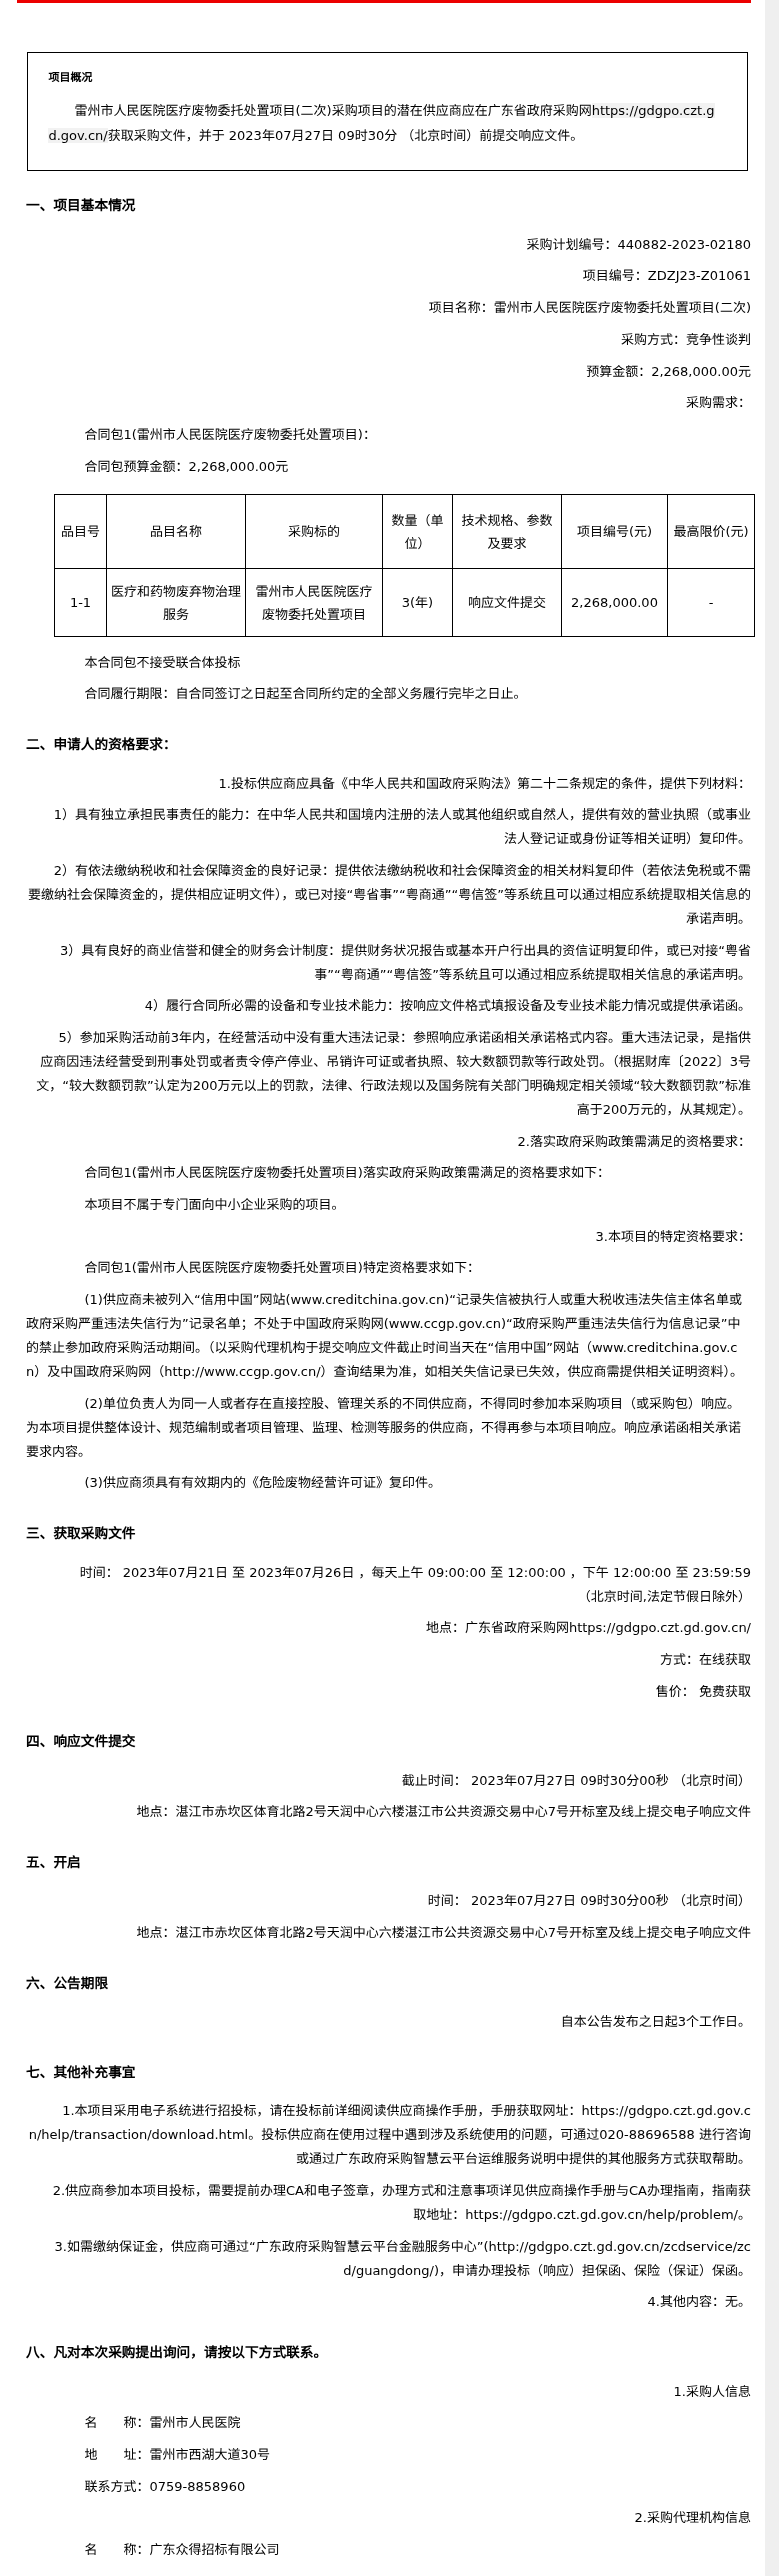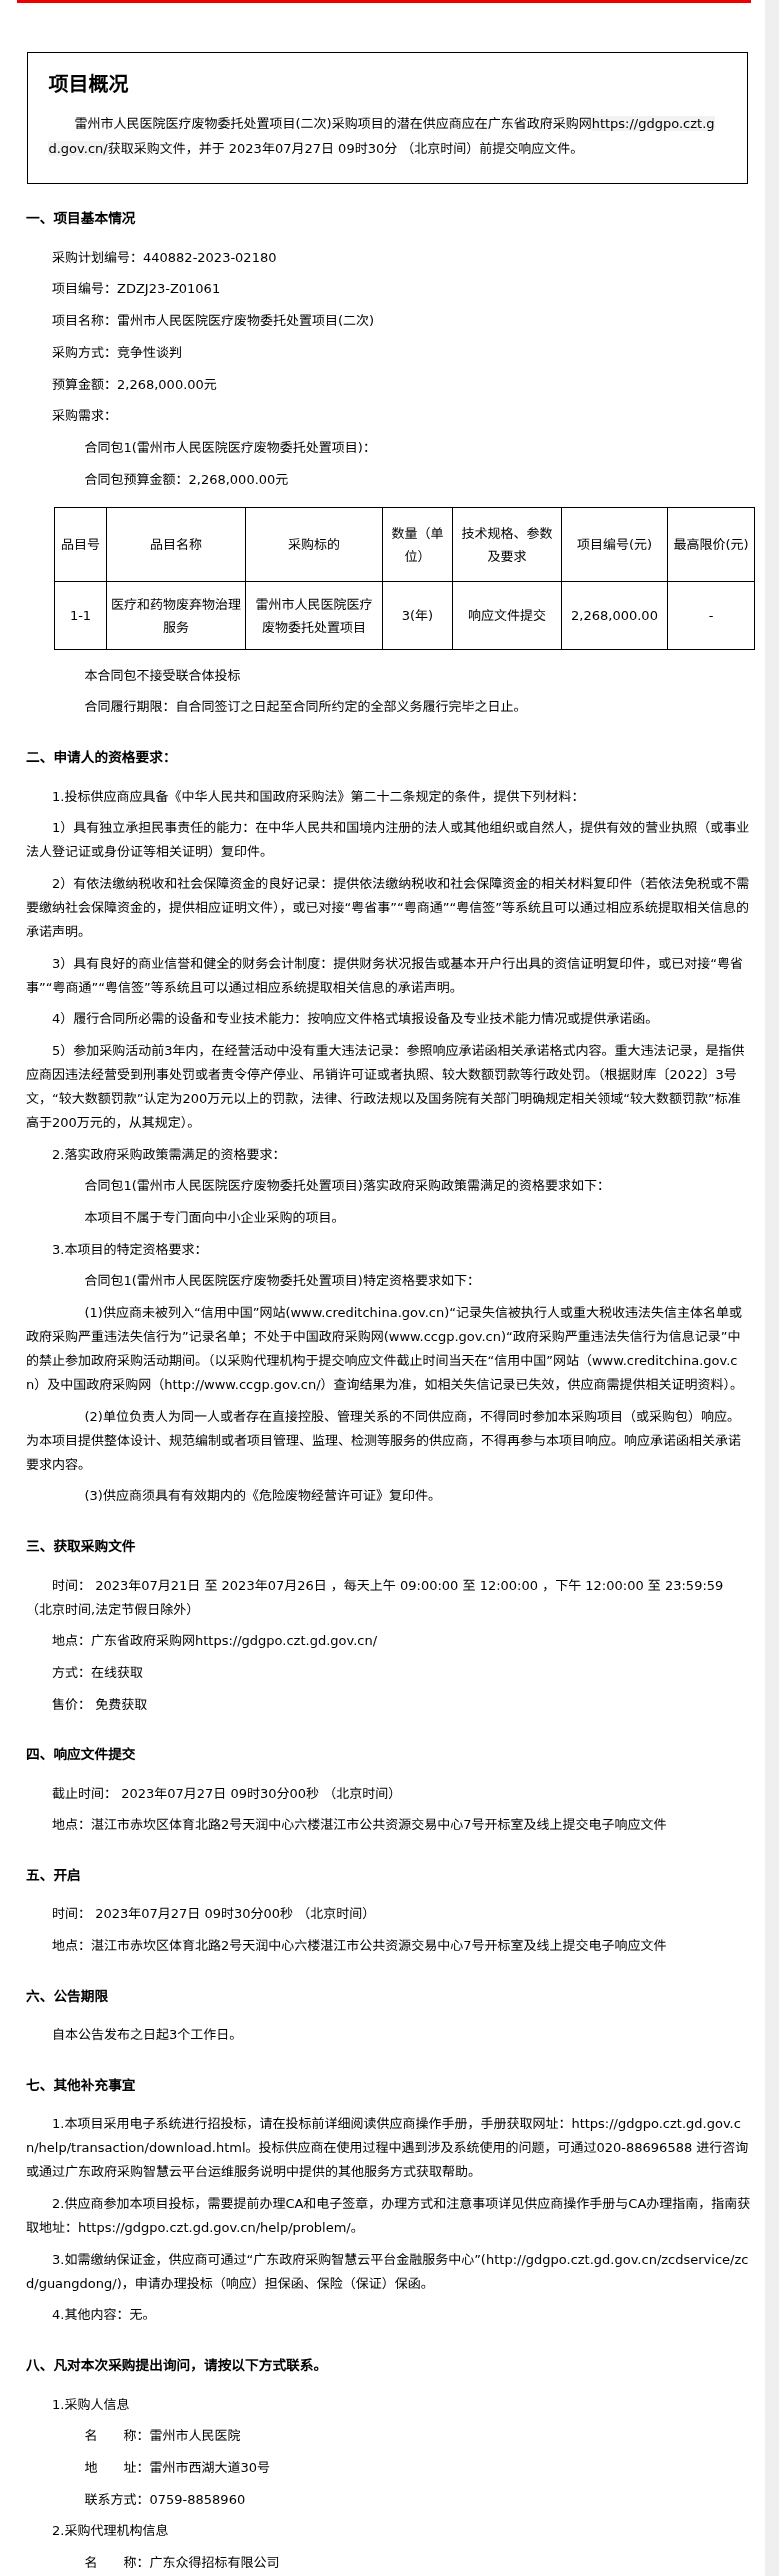--- a/index.html
+++ b/index.html
@@ -12,29 +12,29 @@
   .page{position:relative;width:779px;min-height:2576px;background:#ffffff;overflow:hidden;}
   .right-strip{position:absolute;top:0;right:0;width:13.7px;height:2576px;background:#efefef;}
   .red-bar{position:absolute;top:0;left:17px;width:734px;height:3.4px;background:#ec0000;}
   .content{padding:52px 28px 0 26px;}
 
   .overview-box{
     border:0.9px solid #000;
     margin:0 2.6px 0 0.9px;
     padding:10.3px 20.6px 22px 20.6px;
   }
-  .overview-title{font-size:20px;font-weight:bold;margin:5.2px 0 13.7px 0;}
+  .overview-title{font-size:11px;font-weight:bold;margin:5.2px 0 13.7px 0;}
   .overview-text{margin:0;line-height:25px;text-indent:2em;word-break:break-all;}
   .hl{background:#f2f2f2;}
 
   h2{font-size:13.7px;font-weight:bold;margin:27.5px 0 17px 0;line-height:20.6px;}
   h2.first{margin-top:24px;}
 
   p.doc{margin:7.7px 0;line-height:24px;word-break:break-all;}
-  .ind1{text-indent:2em;}
+  .ind1{text-indent:2em;text-align:right;}
   .ind2{text-indent:4.5em;}
 
   table.items{
     border-collapse:collapse;
     table-layout:fixed;
     width:700px;
     margin:15.5px 0 13.7px 28px;
     text-align:center;
   }
   table.items th, table.items td{

